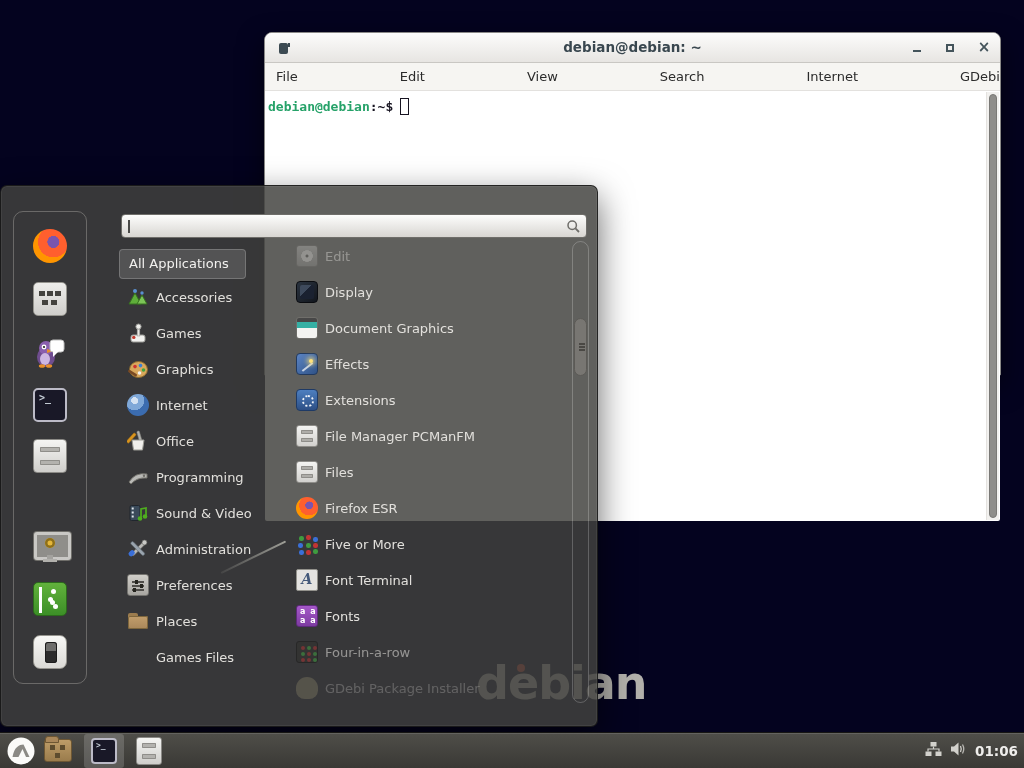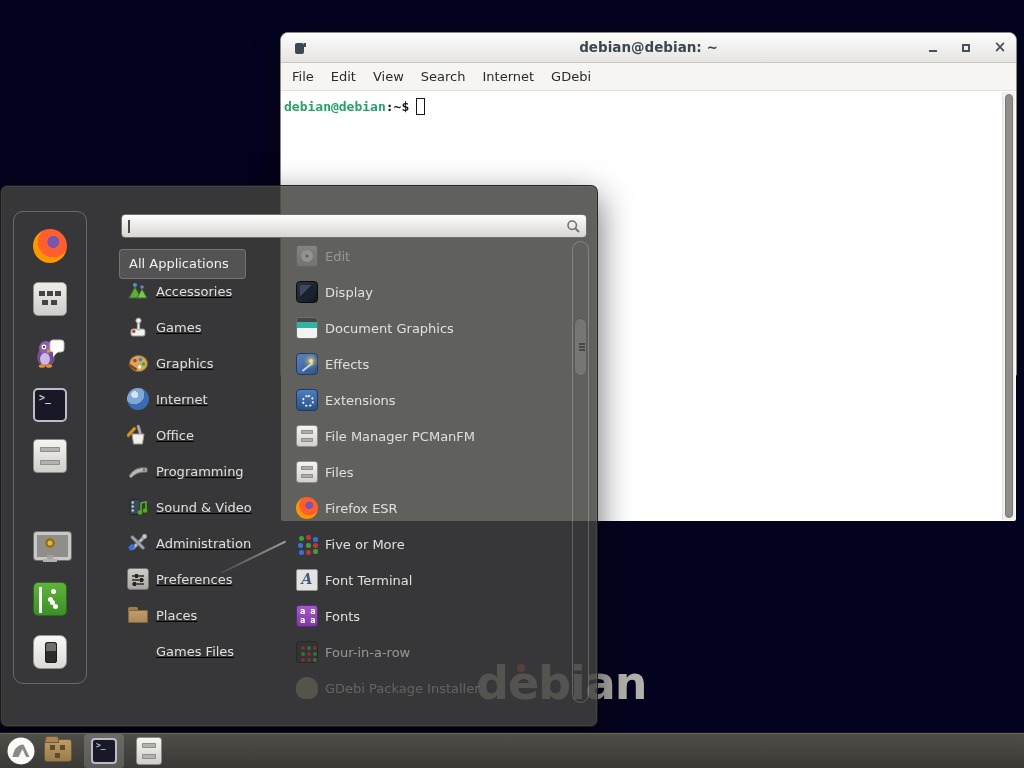--- a/index.html
+++ b/index.html
@@ -18,40 +18,39 @@
   .watermark-dot {
     position:absolute; left:517px; top:664px; z-index:0;
     width:8px; height:8px; border-radius:50%; background:#c0392b;
   }
 
   
   #terminal {
     position:absolute; left:264px; top:32px; width:737px; height:344px; z-index:1;
     background:#ffffff; border:1px solid #8a8987; border-radius:8px 8px 2px 2px;
     box-shadow:0 10px 26px rgba(0,0,0,.55);
-    margin-left:16px;
   }
   .titlebar {
     position:relative; height:30px; border-radius:7px 7px 0 0;
     background:linear-gradient(#fcfcfb,#e7e5e2); border-bottom:1px solid #c9c7c3;
   }
   .tb-appicon { position:absolute; left:14px; top:10px; width:9px; height:11px;
     background:#3c4a52; border-radius:2px; }
   .tb-appicon::after{ content:""; position:absolute; right:-2px; top:0; width:2px; height:4px; background:#3c4a52; }
   .tb-title { position:absolute; left:0; right:0; top:6px; text-align:center;
     font-size:13.5px; font-weight:bold; color:#39474f; }
   .winctl { position:absolute; top:7px; width:16px; height:16px; cursor:pointer; }
   .winctl.min  { left:644px; }
   .winctl.max  { left:677px; }
   .winctl.close{ left:711px; color:#44545b; font-size:15px; font-weight:bold; line-height:14px; text-align:center; }
   .winctl.min i  { position:absolute; left:4px; bottom:4px; width:8px; height:2.5px; background:#44545b; }
   .winctl.max i  { position:absolute; left:4px; top:4px; width:8px; height:8px; border:2.5px solid #44545b; }
   .menubar {
     display:flex; align-items:center; gap:17px; height:28px; padding-left:11px;
-    background:#f6f5f2; border-bottom:1px solid #e3e1de; font-size:13px; color:#2b2b2b;
+    background:#f6f5f2; border-bottom:1px solid #e3e1de; font-size:13px; color:#2b2b2b;justify-content:space-between;
   }
   .menubar span { cursor:pointer; }
   .termbody { position:relative; height:430px; background:#fff; border-radius:0 0 2px 2px; }
   .prompt { position:absolute; left:3px; top:7px;
     font:bold 13px "DejaVu Sans Mono","Liberation Mono",monospace; }
   .p-user { color:#26a269; }
   .p-rest { color:#171421; }
   .cursor { display:inline-block; width:9px; height:17px; border:1.5px solid #171421;
     margin-left:7px; vertical-align:-4px; }
   .term-scroll { position:absolute; top:1px; right:1px; bottom:1px; width:13px;
@@ -103,21 +102,21 @@
     background:linear-gradient(#fdfdfc,#d8d6d2); border:1px solid #6f6e6a; border-radius:4px; cursor:text; }
   .searchbox .caret { position:absolute; left:6px; top:5px; width:1.5px; height:13px; background:#4a4a48; }
   .searchbox .mag { position:absolute; right:5px; top:4px; }
 
   
   .allapps { position:absolute; left:118px; top:63px; width:127px; height:30px;
     background:rgba(255,255,255,.14); border:1px solid rgba(255,255,255,.20); border-radius:4px;
     color:#f2f1ef; font-size:13px; line-height:28px; padding-left:9px; cursor:pointer; }
 
   
-  .cats { position:absolute; left:118px; top:87px; width:162px;text-decoration:underline; }
+  .cats { position:absolute; left:118px; top:93px; width:162px; }
   .apps { position:absolute; left:283px; top:52px; width:286px; }
   .row { display:flex; align-items:center; height:36px; gap:7px; cursor:pointer; }
   .cats .row { padding-left:8px; }
   .apps .row { padding-left:12px; }
   .lbl { font-size:13px; color:#e2e0dc; white-space:nowrap; }
   .dim  { opacity:.42; }
   .dim2 { opacity:.55; }
   .dim3 { opacity:.25; }
 
   .ic { position:relative; width:22px; height:22px; flex:0 0 auto; }
@@ -480,15 +479,33 @@
         <path d="M6.5 21 C8 11.5 13 8.5 17.5 8.5 L23.5 21 Z" fill="#8b8a85"></path>
         <path d="M12.5 21 L16.5 13 L20 21 Z" fill="#fbfbf9"></path>
       </svg>
     </span>
     <span class="tb-btn tb-folder"></span>
     <span class="tb-btn tb-termbtn">
       <span class="tb-terminal"></span>
     </span>
     <span class="tb-btn tb-cabinet"></span>
 
+    <span class="tray">
+      <span>
+        <svg width="17" height="16" viewBox="0 0 17 16">
+          <rect x="5.5" y="1" width="6" height="4.5" fill="#d2d1cc"></rect>
+          <path d="M8.5 5.5 V8 M3 10.5 V8 H14 V10.5" stroke="#d2d1cc" stroke-width="1.2" fill="none"></path>
+          <rect x="0.5" y="10.5" width="6" height="4.5" fill="#d2d1cc"></rect>
+          <rect x="10.5" y="10.5" width="6" height="4.5" fill="#d2d1cc"></rect>
+        </svg>
+      </span>
+      <span>
+        <svg width="17" height="16" viewBox="0 0 17 16">
+          <polygon points="1,5.5 4,5.5 8.5,1.5 8.5,14.5 4,10.5 1,10.5" fill="#d2d1cc"></polygon>
+          <path d="M10.5 5 Q12 8 10.5 11" stroke="#d2d1cc" stroke-width="1.3" fill="none"></path>
+          <path d="M12.5 3.5 Q15 8 12.5 12.5" stroke="#b9b8b3" stroke-width="1.3" fill="none"></path>
+        </svg>
+      </span>
+      <span class="clock">01:06</span>
+    </span>
   </div>
 
 </div>
 
 </body></html>

